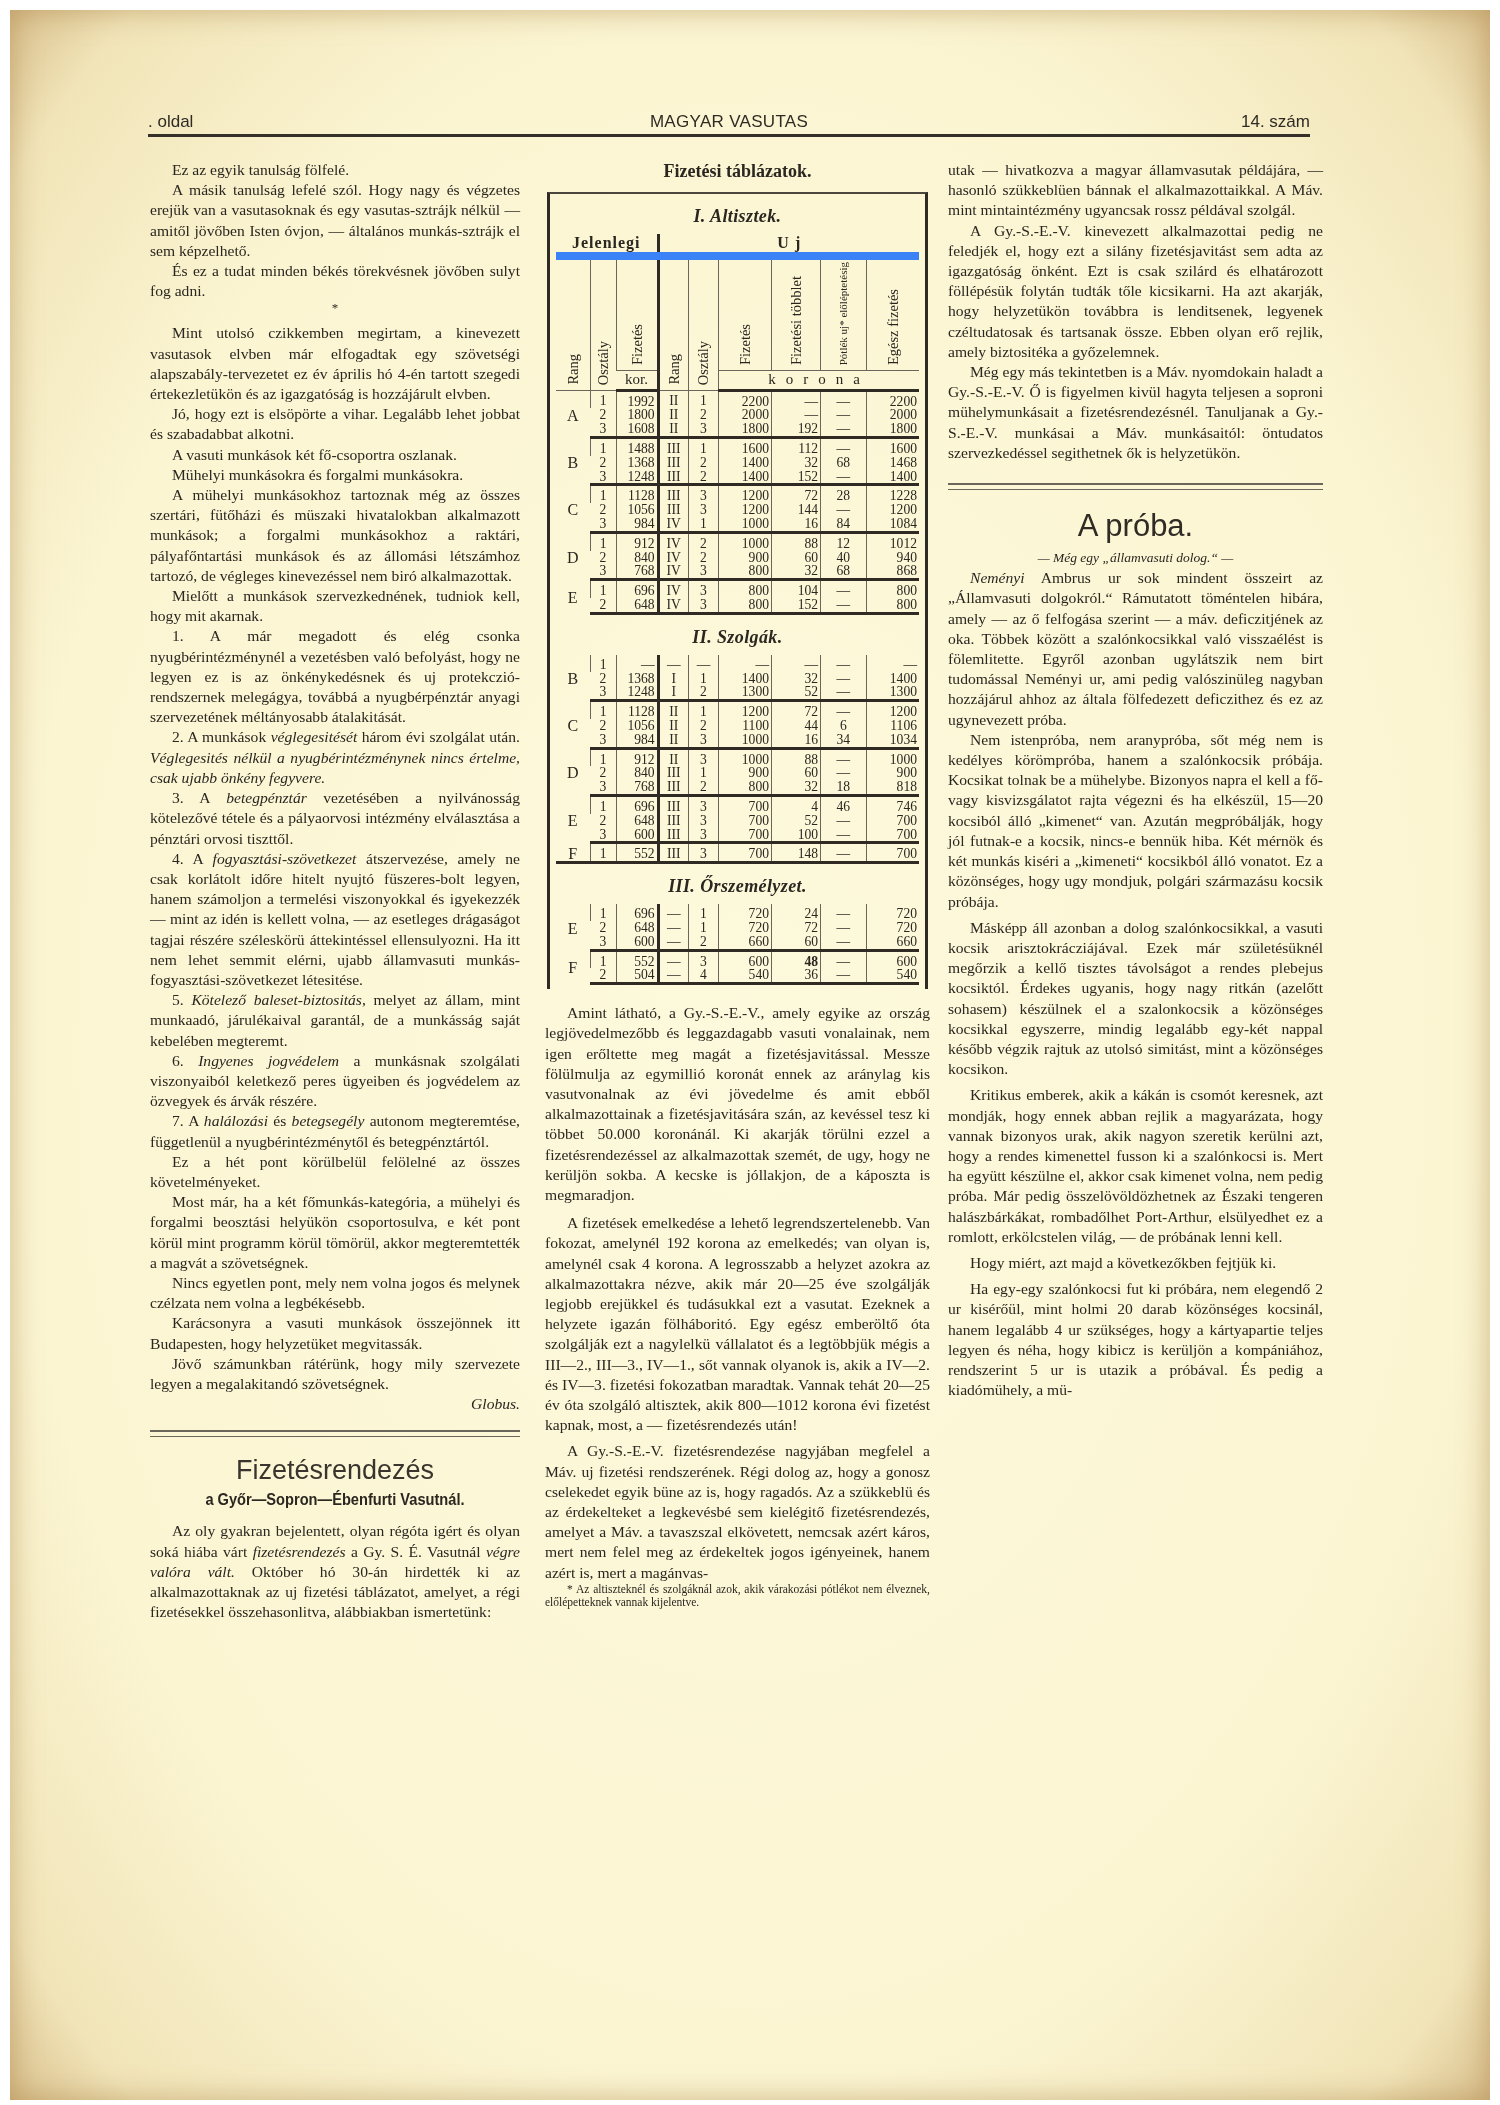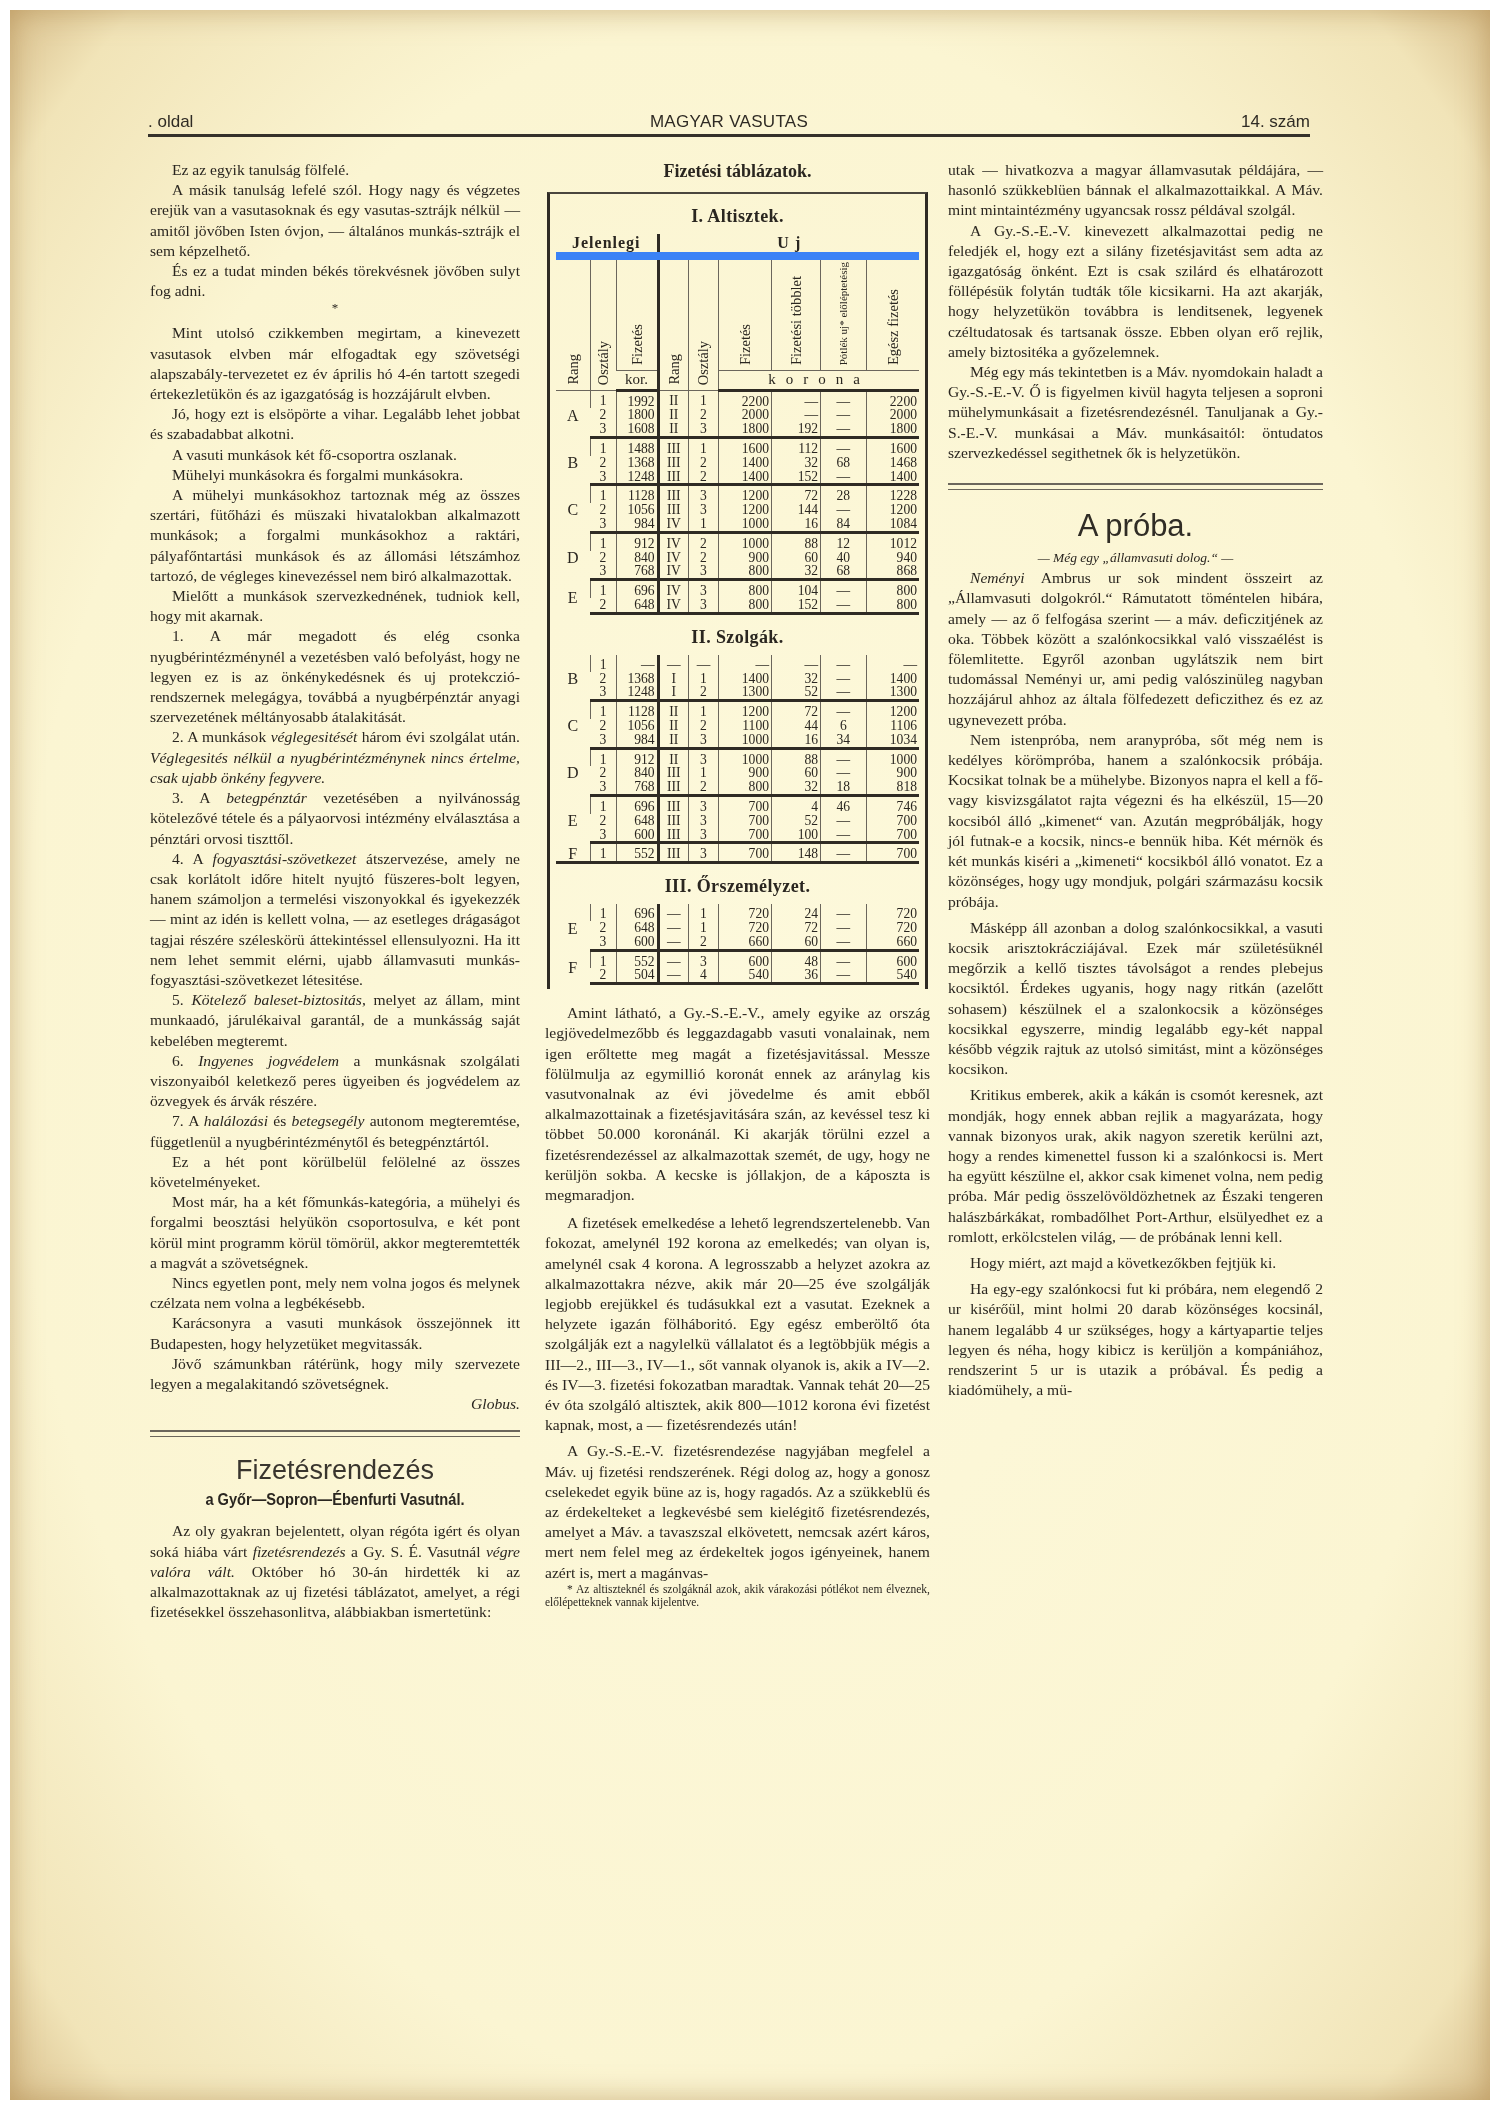--- a/index.html
+++ b/index.html
@@ -57,21 +57,21 @@
     text-align: center; font-style: italic; font-size: 13.5px; margin-bottom: 6px; text-indent: 0 !important;
   }
   
   .tbl-heading {
     text-align: center; font-weight: bold; font-size: 18px; line-height: 22px; margin-bottom: 10px;
   }
   .tbl-box {
     border-left: 3px solid #2f2b24; border-right: 3px solid #2f2b24; border-top: 2px solid #4a463e;
     padding: 6px 6px 4px 6px; margin: 0 2px;
   }
-  .section-title { text-align: center; font-weight: bold; font-size: 18px; line-height: 24px; margin: 4px 0 6px 0; letter-spacing: 0.4px; }
+  .section-title { text-align: center; font-weight: bold; font-size: 18px; line-height: 24px; margin: 4px 0 6px 0; letter-spacing: 0.4px; font-style: italic; }
   table.sal { width: 100%; border-collapse: collapse; font-size: 13.6px; line-height: 13.8px; }
   table.sal td, table.sal th { padding: 0 2px; text-align: right; border-left: 1px solid #6b665c; vertical-align: middle; }
   table.sal td:first-child, table.sal th:first-child { border-left: none; text-align: center; }
   table.sal td.c, table.sal th.c { text-align: center; }
   table.sal .thick { border-left: 3px solid #2f2b24 !important; }
   table.sal tr.grpend td { border-bottom: 3px solid #2f2b24; }
   table.sal tr.grpstart td { padding-top: 3px; }
   table.sal thead th { font-weight: bold; font-size: 13.5px; padding: 2px; }
   table.sal thead tr.top th { border-bottom: 8px solid #3b82f6; font-size: 16px; letter-spacing: 1px; }
   table.sal thead tr.vert th { height: 94px; vertical-align: bottom; border-bottom: 1px solid #6b665c; }
@@ -471,21 +471,21 @@
             <td class="c" style="width: 12%;">—</td>
             <td style="width: 14%;">660</td>
           </tr>
           <tr class=" grpstart">
             <td rowspan="2" style="width: 9%; font-size: 16px;">F</td>
             <td class="c" style="width: 7%;">1</td>
             <td style="width: 11%;">552</td>
             <td class="c thick" style="width: 8%;">—</td>
             <td class="c" style="width: 8%;">3</td>
             <td style="width: 14%;">600</td>
-            <td style="width: 13%;">48</td>
+            <td style="width: 13%; font-weight: bold;">48</td>
             <td class="c" style="width: 12%;">—</td>
             <td style="width: 14%;">600</td>
           </tr>
           <tr class="grpend">
             <td class="c" style="width: 7%;">2</td>
             <td style="width: 11%;">504</td>
             <td class="c thick" style="width: 8%;">—</td>
             <td class="c" style="width: 8%;">4</td>
             <td style="width: 14%;">540</td>
             <td style="width: 13%;">36</td>

